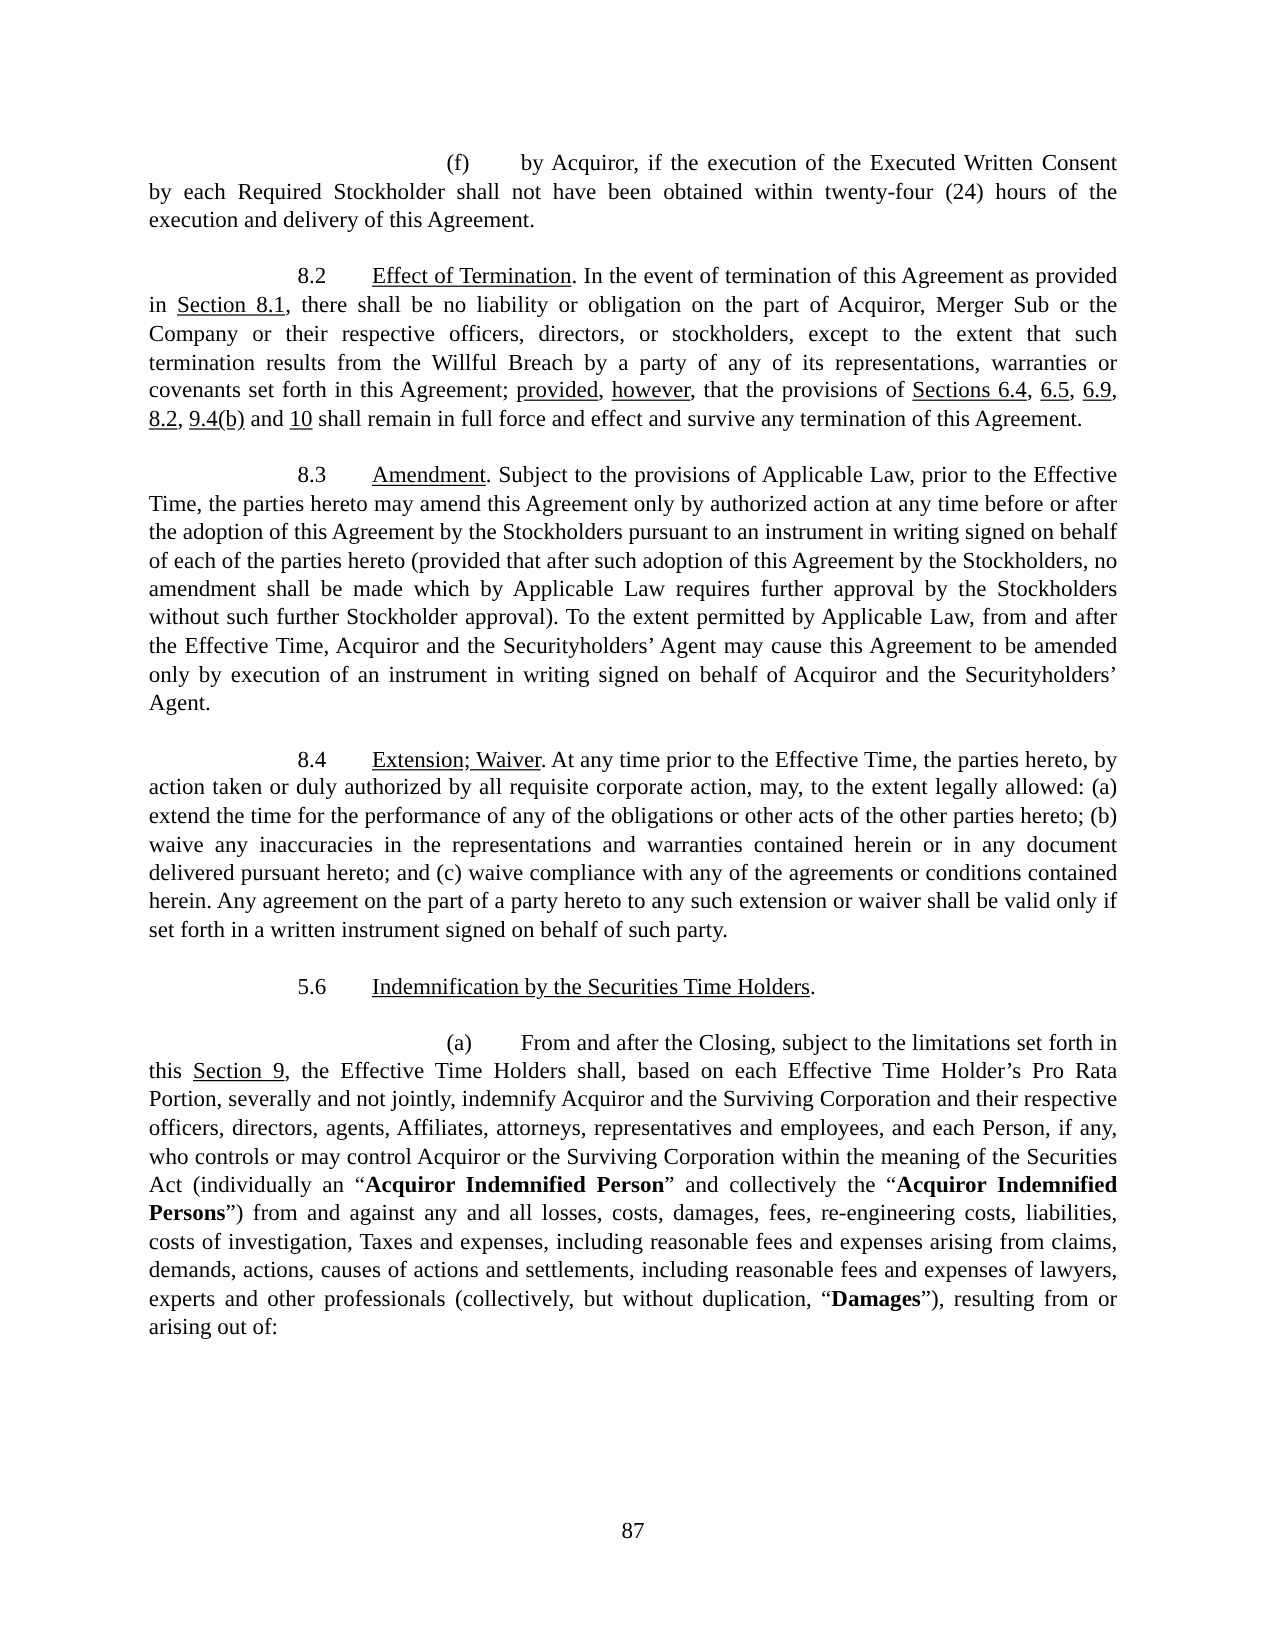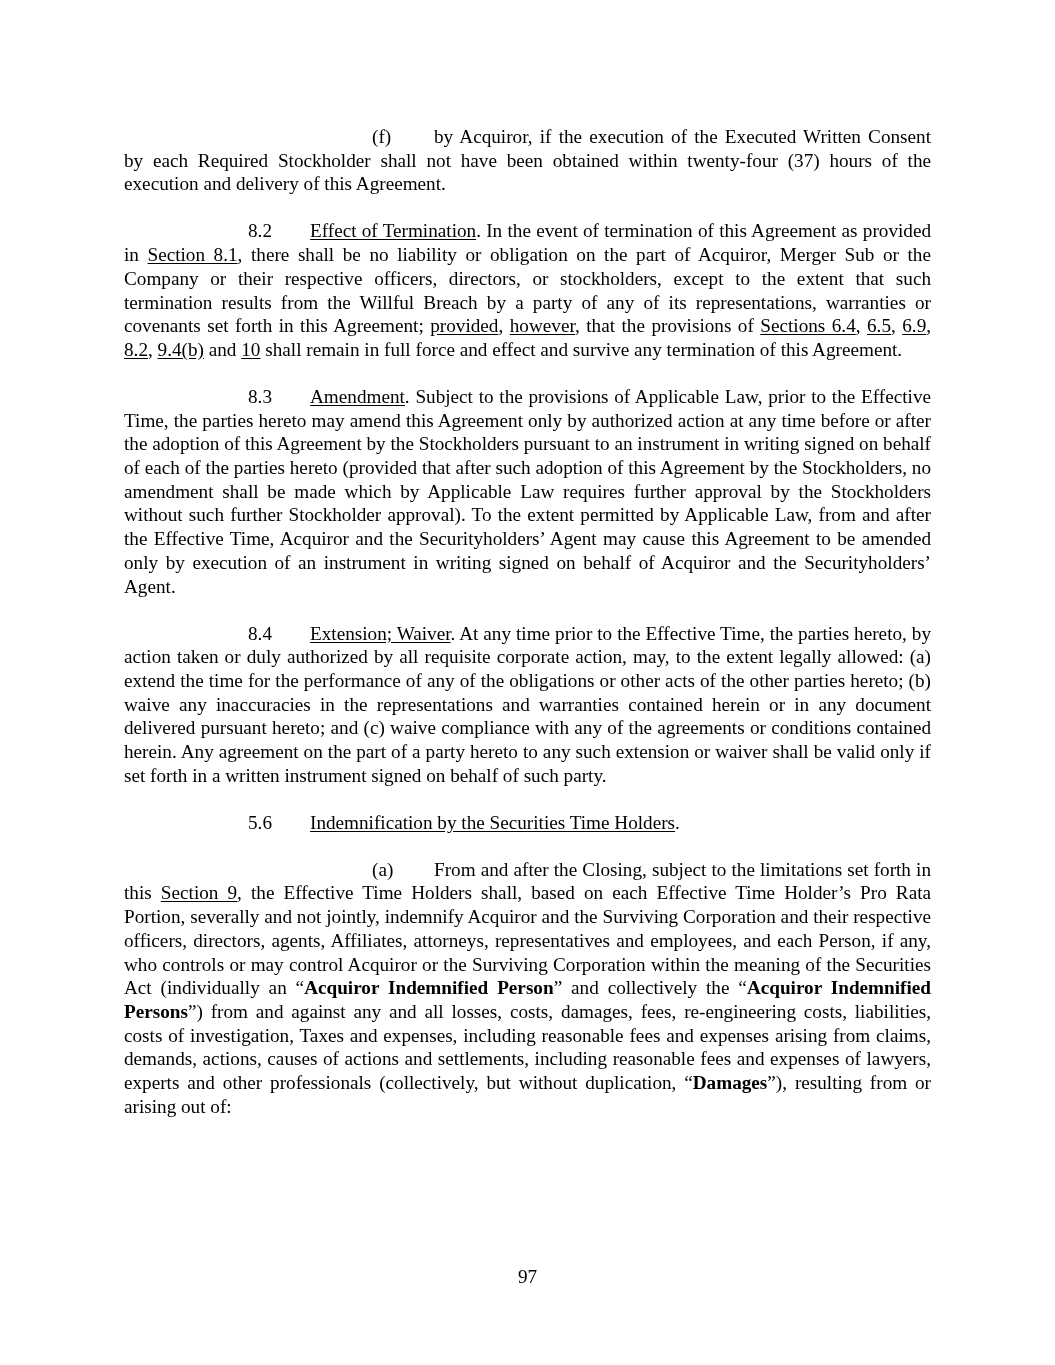--- a/index.html
+++ b/index.html
@@ -53,28 +53,28 @@
       text-align: center;
       font-size: 19.2px;
       line-height: 23px;
     }
   </style>
 </head>
 <body>
 
 <div class="page">
 
-  <p class="para indent-2"><span class="num num-sub">(f)</span><span>by Acquiror, if the execution of the Executed Written Consent by each Required Stockholder shall not have been obtained within twenty-four (37) hours of the execution and delivery of this Agreement.</span></p>
+  <p class="para indent-2"><span class="num num-sub">(f)</span><span>by Acquiror, if the execution of the Executed Written Consent by each Required Stockholder shall not have been obtained within twenty-four (24) hours of the execution and delivery of this Agreement.</span></p>
 
   <p class="para indent-1"><span class="num num-sec">8.2</span><span class="u">Effect of Termination</span><span>.  In the event of termination of this Agreement as provided in </span><span class="u">Section 8.1</span><span>, there shall be no liability or obligation on the part of Acquiror, Merger Sub or the Company or their respective officers, directors, or stockholders, except to the extent that such termination results from the Willful Breach by a party of any of its representations, warranties or covenants set forth in this Agreement; </span><span class="u">provided</span><span>, </span><span class="u">however</span><span>, that the provisions of </span><span class="u">Sections 6.4</span><span>, </span><span class="u">6.5</span><span>, </span><span class="u">6.9</span><span>, </span><span class="u">8.2</span><span>, </span><span class="u">9.4(b)</span><span> and </span><span class="u">10</span><span> shall remain in full force and effect and survive any termination of this Agreement.</span></p>
 
   <p class="para indent-1"><span class="num num-sec">8.3</span><span class="u">Amendment</span><span>.  Subject to the provisions of Applicable Law, prior to the Effective Time, the parties hereto may amend this Agreement only by authorized action at any time before or after the adoption of this Agreement by the Stockholders pursuant to an instrument in writing signed on behalf of each of the parties hereto (provided that after such adoption of this Agreement by the Stockholders, no amendment shall be made which by Applicable Law requires further approval by the Stockholders without such further Stockholder approval).  To the extent permitted by Applicable Law, from and after the Effective Time, Acquiror and the Securityholders’ Agent may cause this Agreement to be amended only by execution of an instrument in writing signed on behalf of Acquiror and the Securityholders’ Agent.</span></p>
 
   <p class="para indent-1"><span class="num num-sec">8.4</span><span class="u">Extension; Waiver</span><span>.  At any time prior to the Effective Time, the parties hereto, by action taken or duly authorized by all requisite corporate action, may, to the extent legally allowed:  (a) extend the time for the performance of any of the obligations or other acts of the other parties hereto; (b) waive any inaccuracies in the representations and warranties contained herein or in any document delivered pursuant hereto; and (c) waive compliance with any of the agreements or conditions contained herein.  Any agreement on the part of a party hereto to any such extension or waiver shall be valid only if set forth in a written instrument signed on behalf of such party.</span></p>
 
 
   <p class="heading heading-91"><span class="num">5.6</span><span class="u">Indemnification by the Securities Time Holders</span><span>.</span></p>
 
   <p class="para indent-2"><span class="num num-sub">(a)</span><span>From and after the Closing, subject to the limitations set forth in this </span><span class="u">Section 9</span><span>, the Effective Time Holders shall, based on each Effective Time Holder’s Pro Rata Portion, severally and not jointly, indemnify Acquiror and the Surviving Corporation and their respective officers, directors, agents, Affiliates, attorneys, representatives and employees, and each Person, if any, who controls or may control Acquiror or the Surviving Corporation within the meaning of the Securities Act (individually an “</span><span class="b">Acquiror Indemnified Person</span><span>” and collectively the “</span><span class="b">Acquiror Indemnified Persons</span><span>”) from and against any and all losses, costs, damages, fees, re-engineering costs, liabilities, costs of investigation, Taxes and expenses, including reasonable fees and expenses arising from claims, demands, actions, causes of actions and settlements, including reasonable fees and expenses of lawyers, experts and other professionals (collectively, but without duplication, “</span><span class="b">Damages</span><span>”), resulting from or arising out of:</span></p>
 
 </div>
 
-<div class="page-number">97</div>
+<div class="page-number">87</div>
 
 </body></html>

